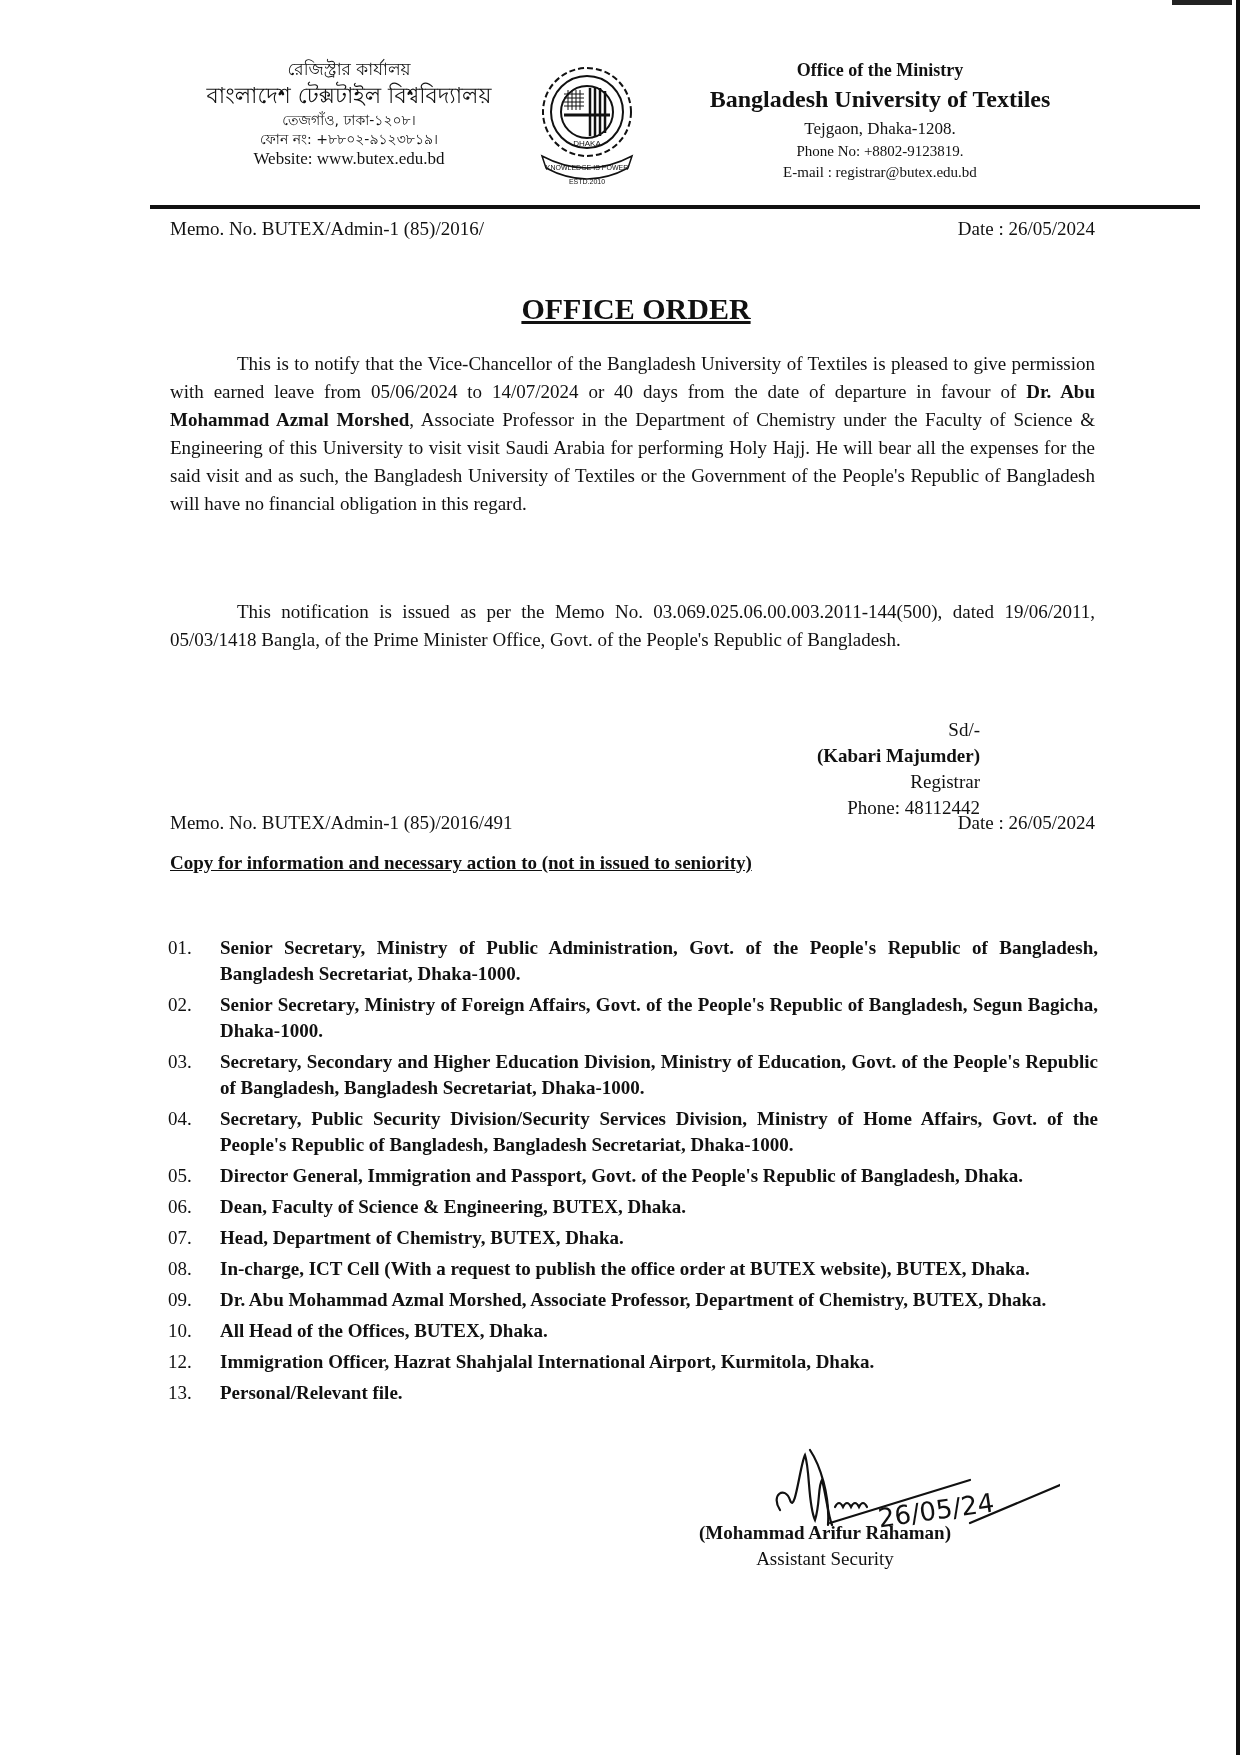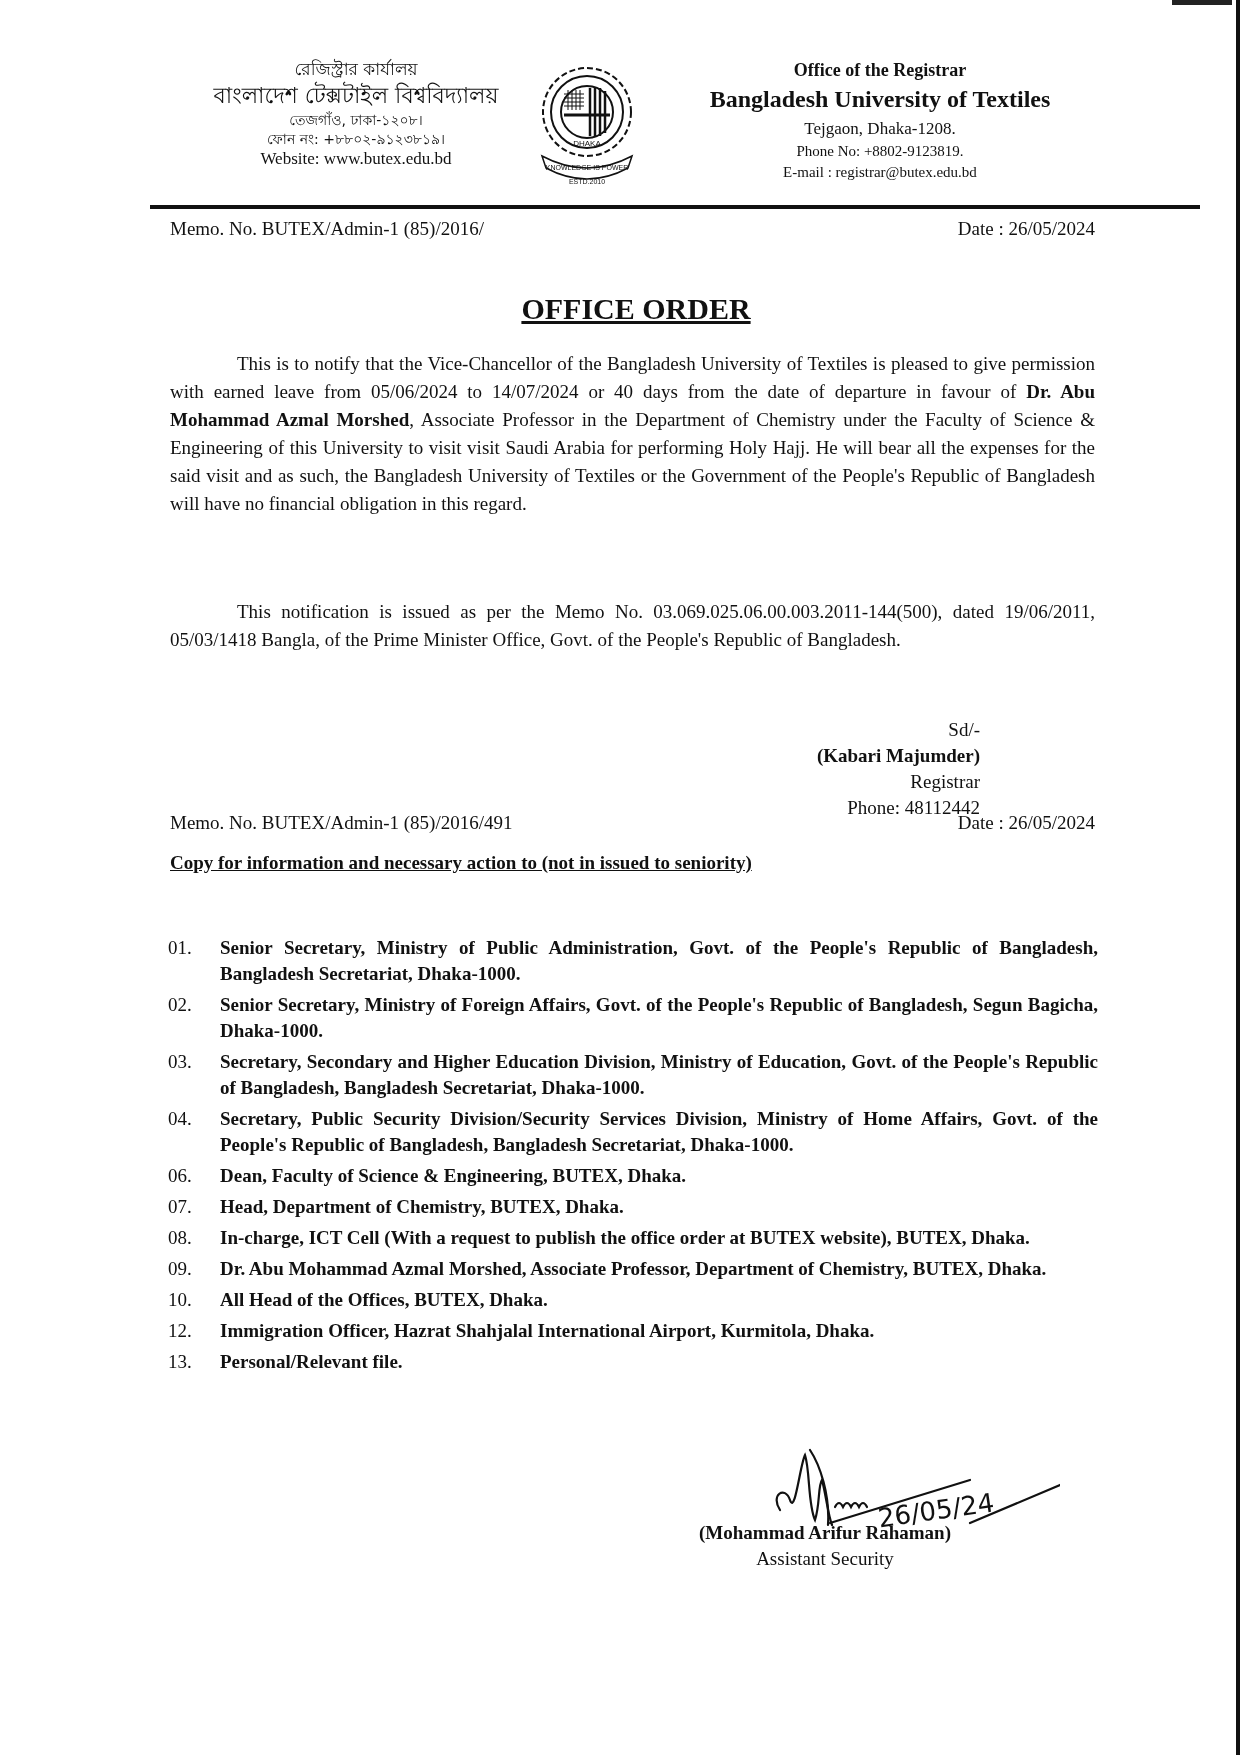--- a/index.html
+++ b/index.html
@@ -2,21 +2,21 @@
 <html><head>
 <meta charset="utf-8">
 <style>
   html, body { margin:0; padding:0; background:#ffffff; }
   body { width:1240px; height:1755px; position:relative; overflow:hidden;
          font-family:"Liberation Serif", "DejaVu Serif", serif; color:#111; }
   .page { position:absolute; left:0; top:0; width:1240px; height:1755px; background:#fff; }
   .scan-edge-right { position:absolute; right:0; top:0; width:8px; height:1755px; background:#fff; border-right:4px solid #111; }
   .scan-edge-top { position:absolute; right:8px; top:0; width:60px; height:5px; background:#222; }
 
-  .hdr-left { position:absolute; left:196px; top:58px; width:320px; text-align:center; line-height:1.35; }
+  .hdr-left { position:absolute; left:189px; top:58px; width:320px; text-align:center; line-height:1.35; }
   .hdr-left .bn1 { font-family:"DejaVu Sans", sans-serif; font-size:17px; }
   .hdr-left .bn2 { font-family:"DejaVu Sans", sans-serif; font-size:22px; }
   .hdr-left .bn3 { font-family:"DejaVu Sans", sans-serif; font-size:14px; }
   .hdr-left .web { font-size:17px; }
 
   .logo { position:absolute; left:532px; top:60px; width:110px; height:128px; }
 
   .hdr-right { position:absolute; left:680px; top:58px; width:400px; text-align:center; line-height:1.4; }
   .hdr-right .office { font-weight:bold; font-size:18px; }
   .hdr-right .uni { font-weight:bold; font-size:24px; }
@@ -91,21 +91,21 @@
       </g>
       <line x1="32" y1="55" x2="78" y2="55" stroke="#111" stroke-width="3"></line>
       <path d="M10 96 Q55 120 100 96 L96 108 Q55 130 14 108 Z" fill="none" stroke="#111" stroke-width="1.5"></path>
       <text x="55" y="110" font-size="7" text-anchor="middle" font-family="Liberation Sans, sans-serif" fill="#111">KNOWLEDGE IS POWER</text>
       <text x="55" y="124" font-size="7" text-anchor="middle" font-family="Liberation Sans, sans-serif" fill="#111">ESTD.2010</text>
       <text x="55" y="86" font-size="8" text-anchor="middle" font-family="Liberation Sans, sans-serif" fill="#111">DHAKA</text>
     </svg>
   </div>
 
   <div class="hdr-right">
-    <div class="office">Office of the Registrar</div>
+    <div class="office">Office of the Ministry</div>
     <div class="uni">Bangladesh University of Textiles</div>
     <div class="addr">Tejgaon, Dhaka-1208.</div>
     <div class="phone">Phone No: +8802-9123819.</div>
     <div class="email">E-mail : registrar@butex.edu.bd</div>
   </div>
 
   <div class="hdr-rule"></div>
 
   <div class="memo-row memo1">
     <span>Memo. No. BUTEX/Admin-1 (85)/2016/</span>
@@ -141,20 +141,24 @@
         <span class="num">02.</span>
         <span class="txt">Senior Secretary, Ministry of Foreign Affairs, Govt. of the People's Republic of Bangladesh, Segun Bagicha, Dhaka-1000.</span>
       </div>
       <div class="item">
         <span class="num">03.</span>
         <span class="txt">Secretary, Secondary and Higher Education Division, Ministry of Education, Govt. of the People's Republic of Bangladesh, Bangladesh Secretariat, Dhaka-1000.</span>
       </div>
       <div class="item">
         <span class="num">04.</span>
         <span class="txt">Secretary, Public Security Division/Security Services Division, Ministry of Home Affairs, Govt. of the People's Republic of Bangladesh, Bangladesh Secretariat, Dhaka-1000.</span>
+      </div>
+      <div class="item">
+        <span class="num">05.</span>
+        <span class="txt">Director General, Immigration and Passport, Govt. of the People's Republic of Bangladesh, Dhaka.</span>
       </div>
       <div class="item">
         <span class="num">06.</span>
         <span class="txt">Dean, Faculty of Science &amp; Engineering, BUTEX, Dhaka.</span>
       </div>
       <div class="item">
         <span class="num">07.</span>
         <span class="txt">Head, Department of Chemistry, BUTEX, Dhaka.</span>
       </div>
       <div class="item">

